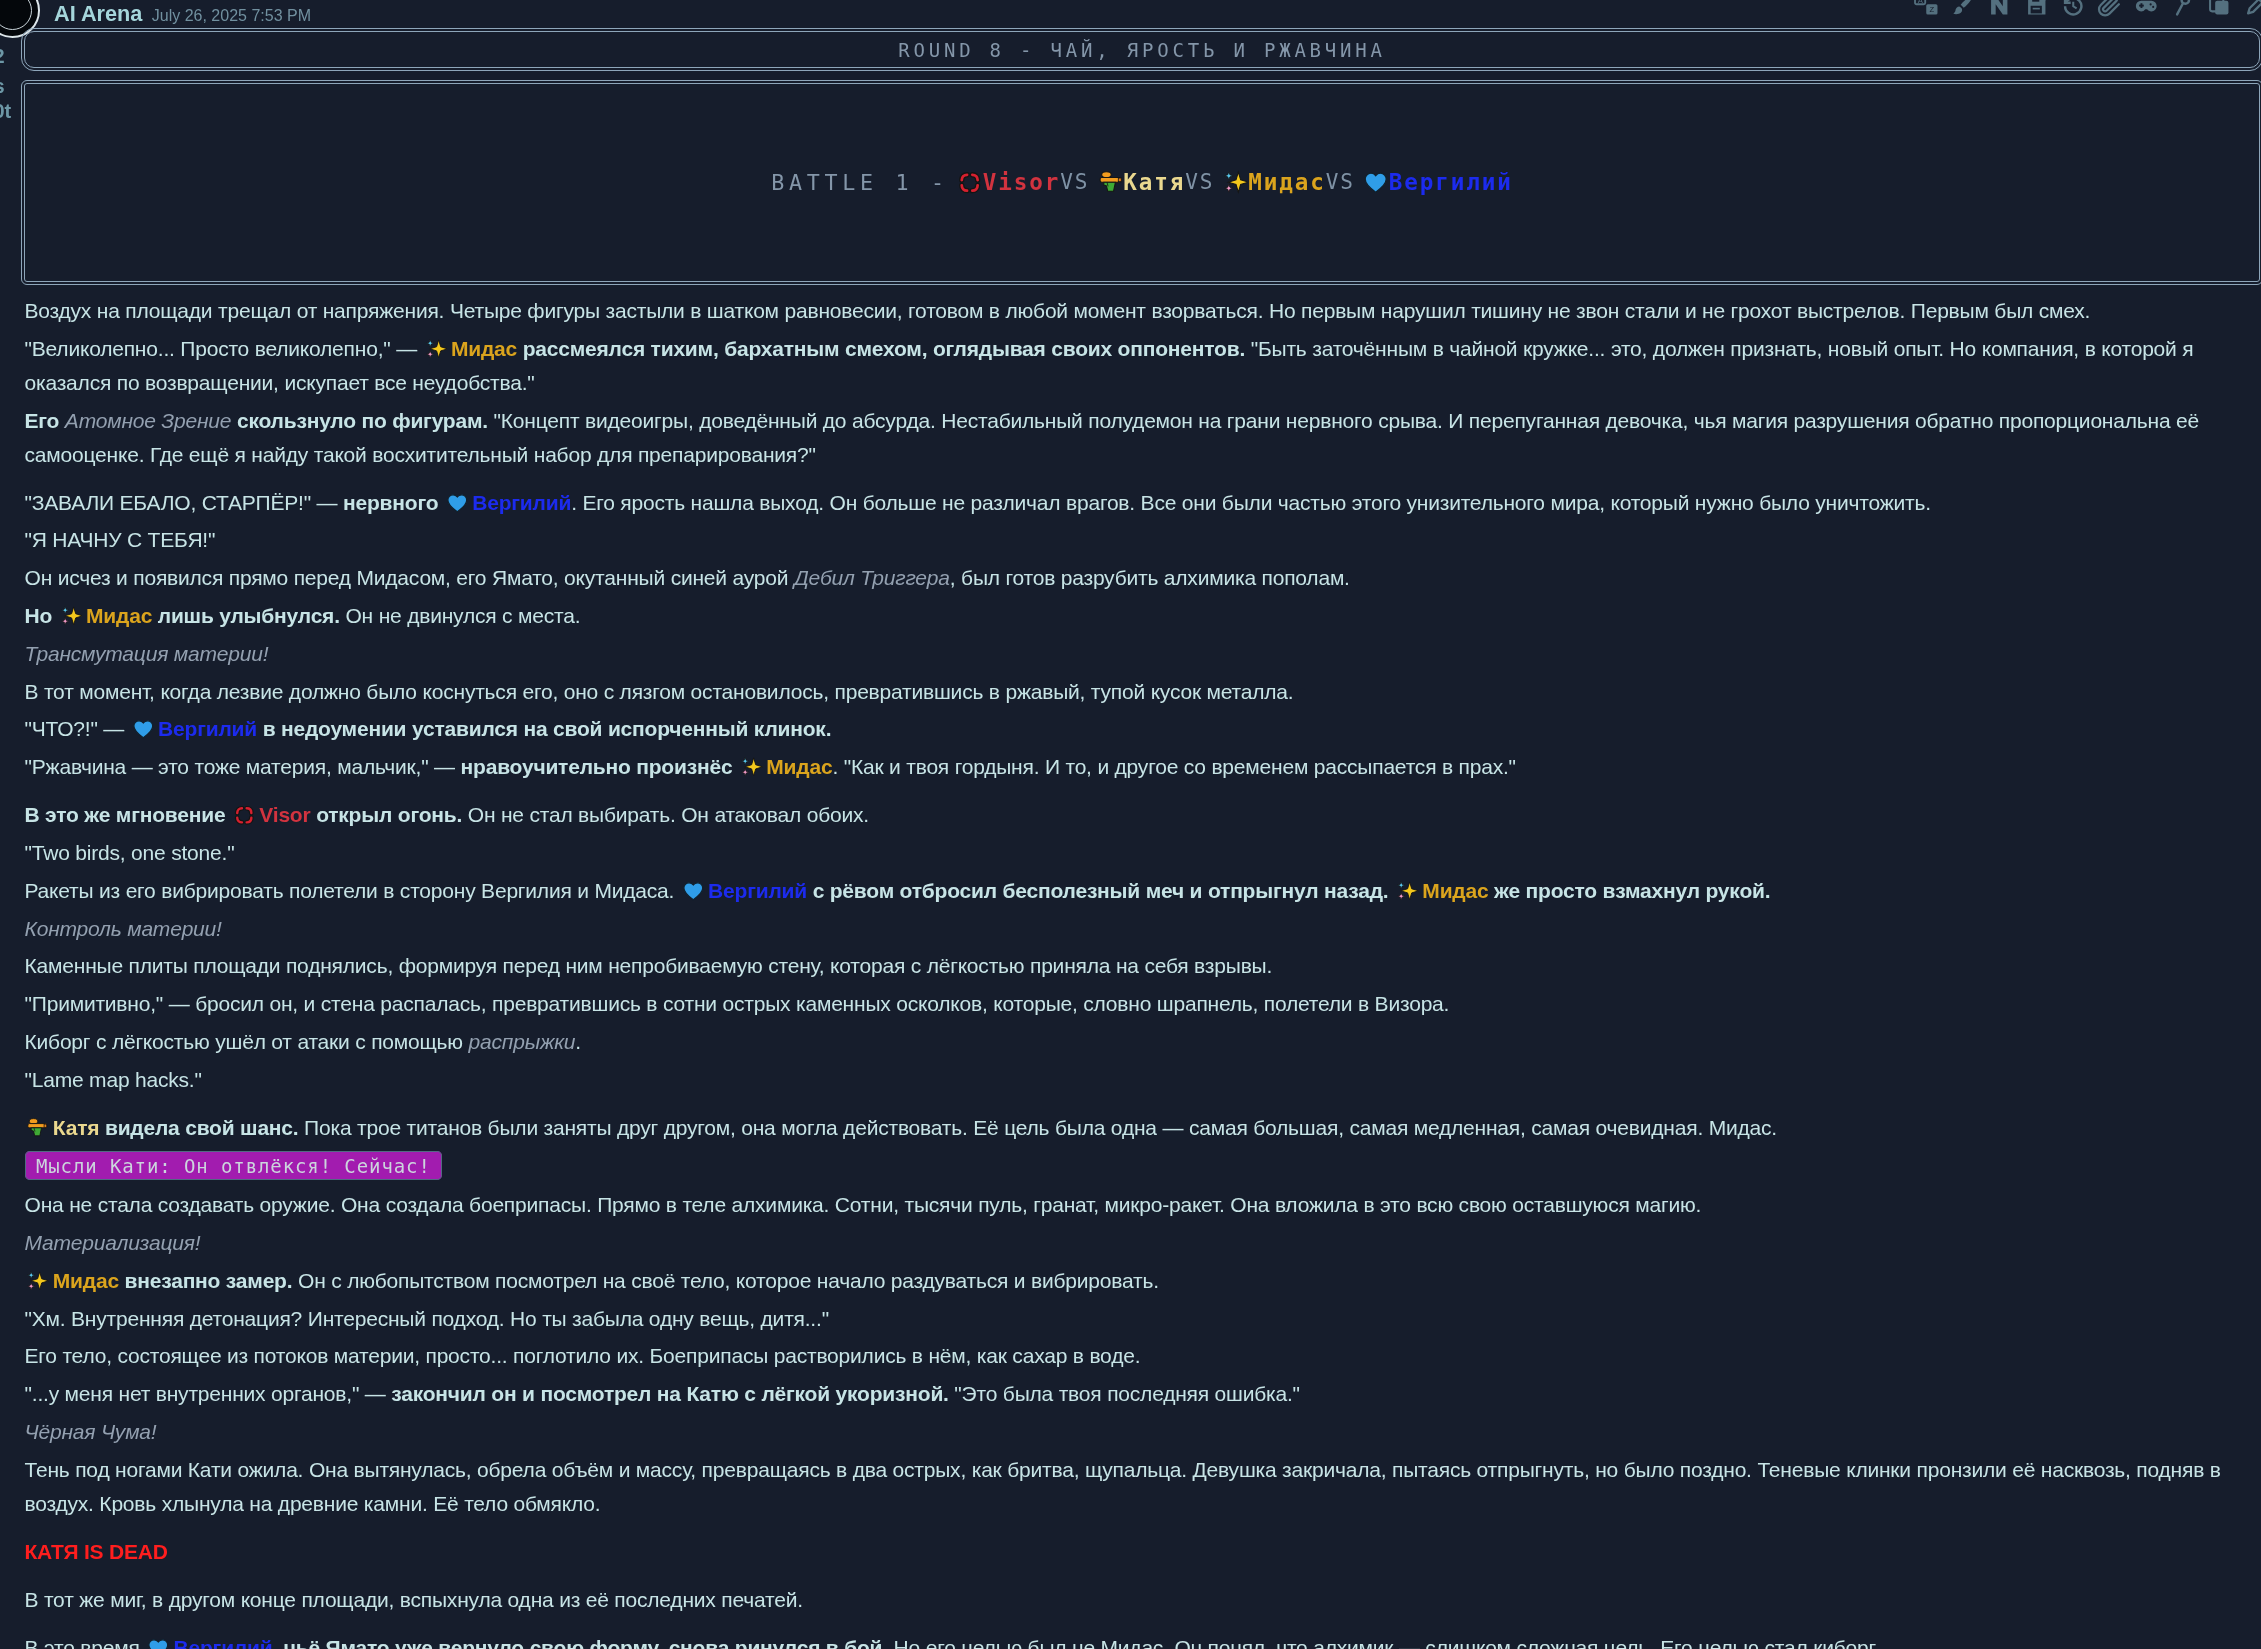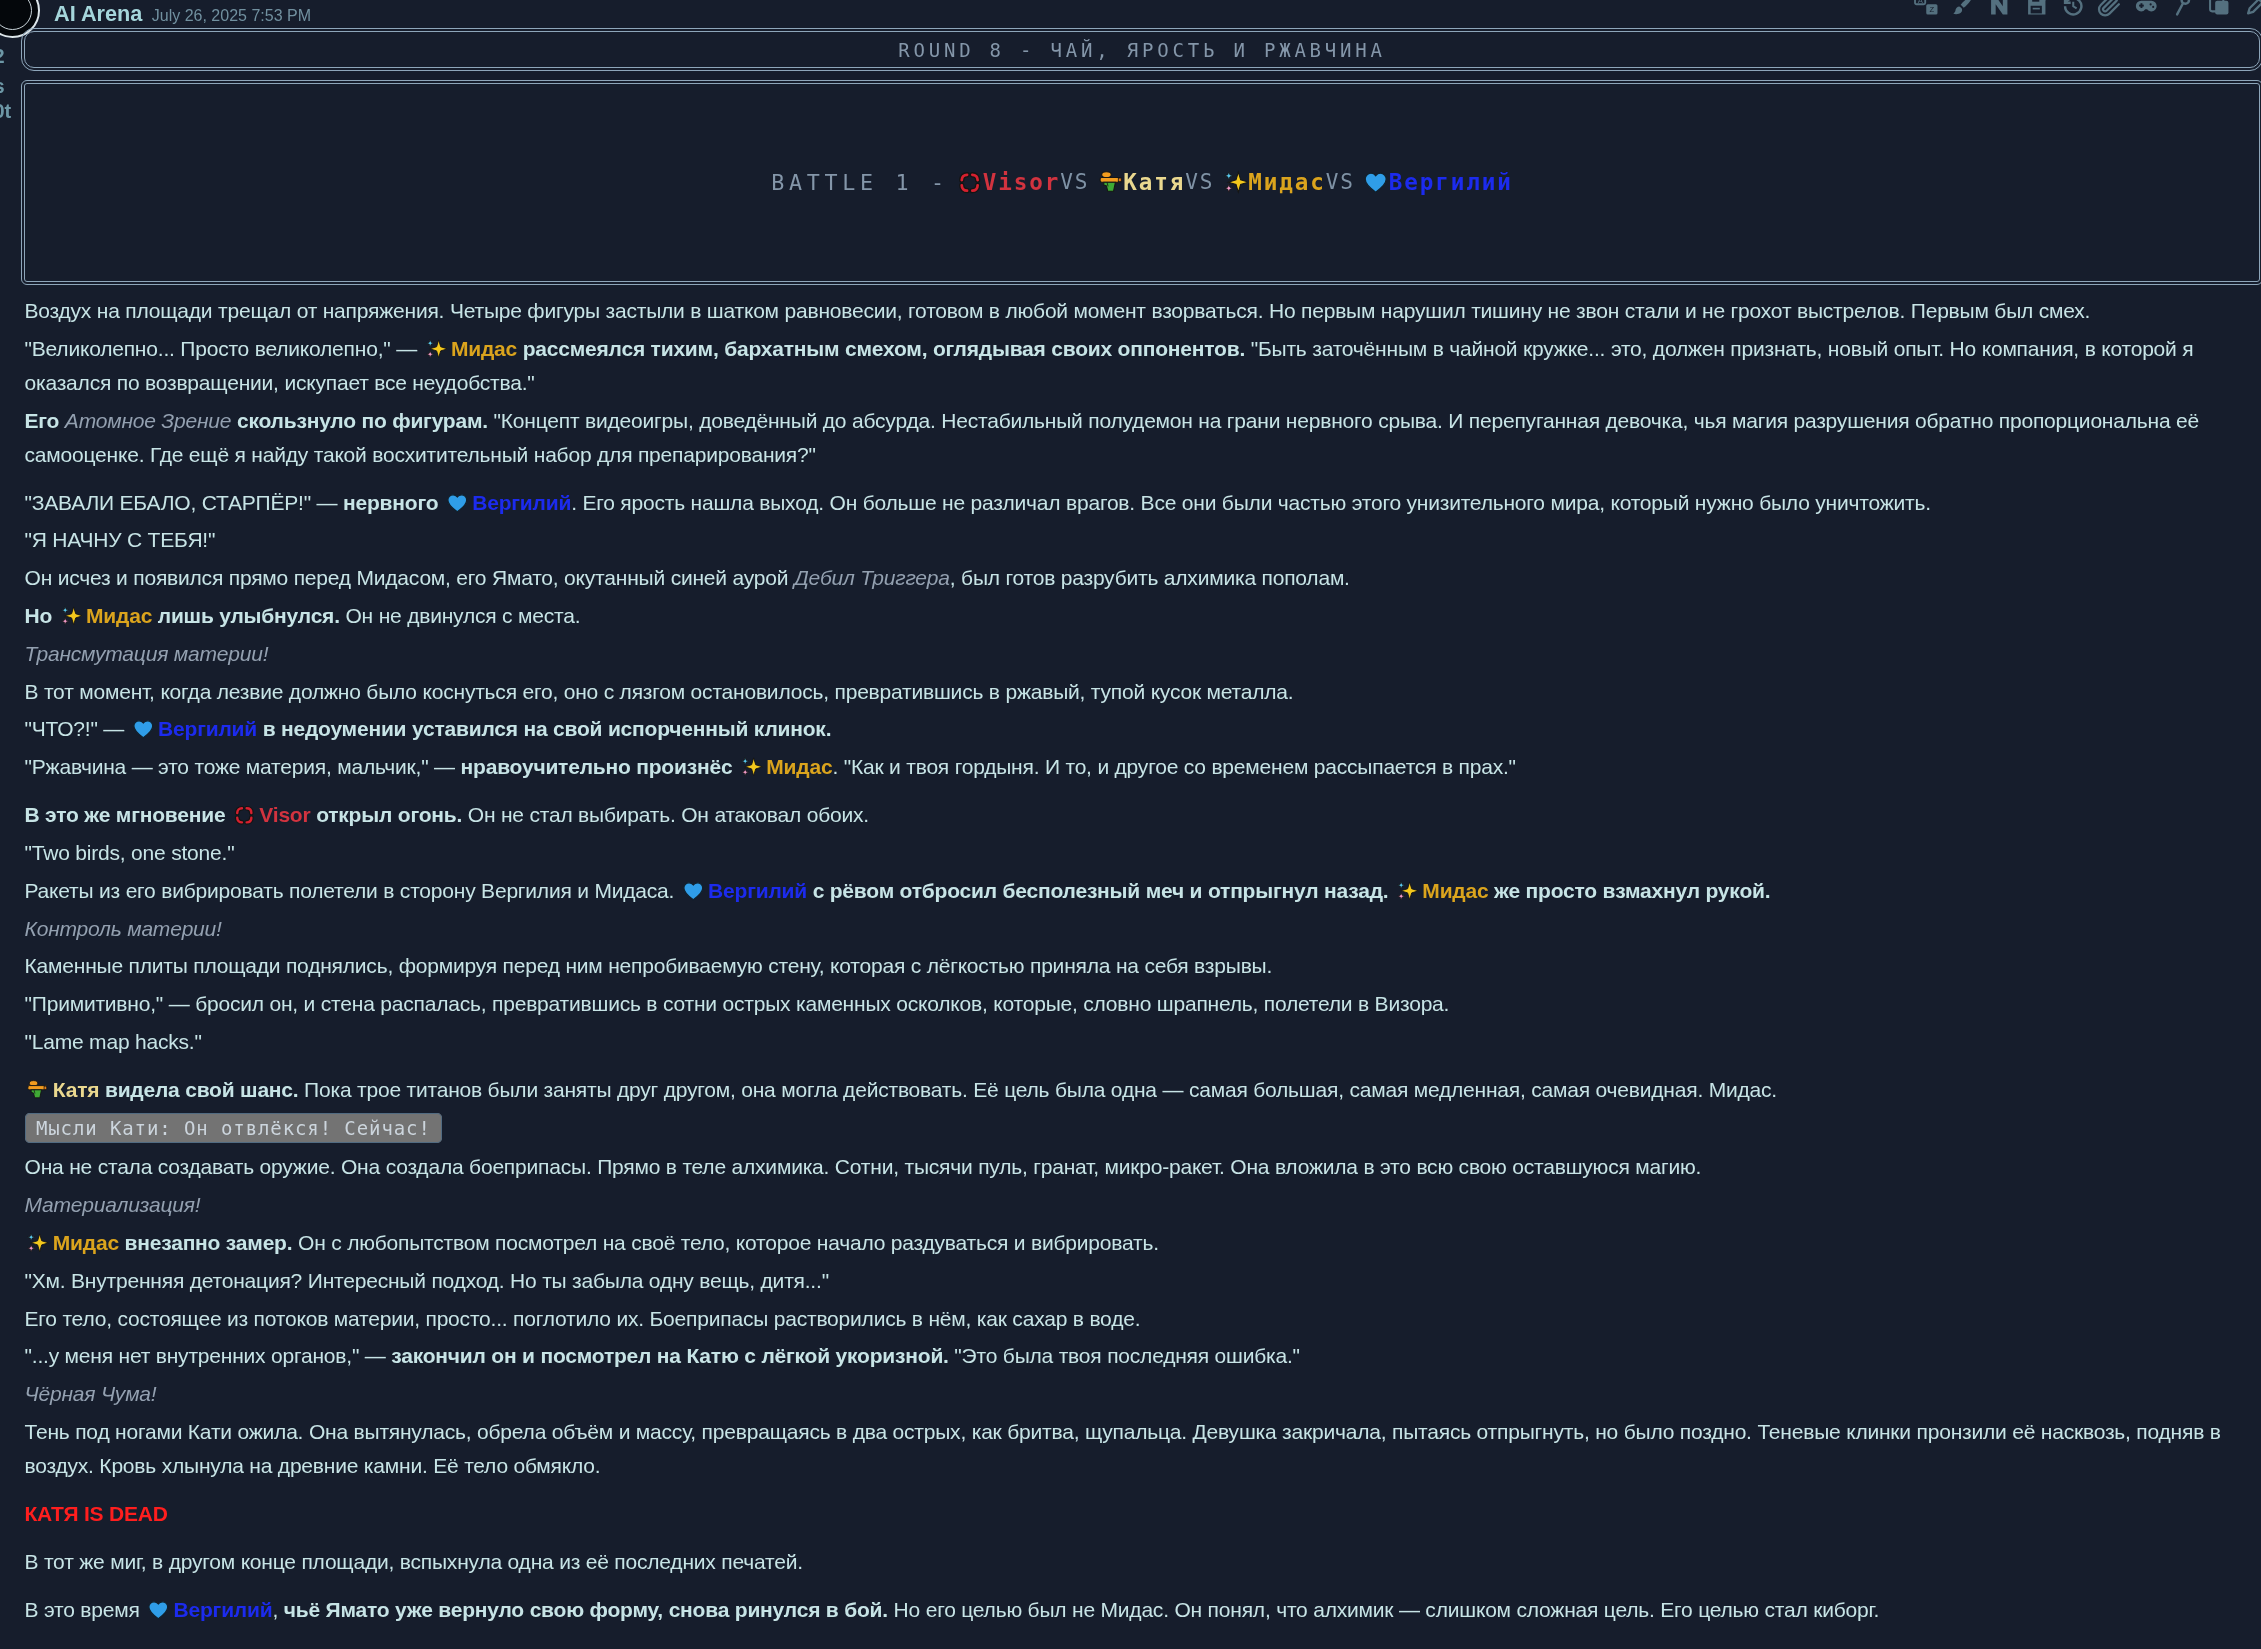--- a/index.html
+++ b/index.html
@@ -42,21 +42,21 @@
   .story p{margin:0 0 3.8px 0;}
   .story p.gap{margin-top:14px;}
   .seg-italic{font-style:italic;color:#93a0b0;}
   .seg-bold{font-weight:bold;}
   .seg-midas{color:#dba41d;font-weight:bold;}
   .seg-vergil{color:#1c2bee;font-weight:bold;}
   .seg-visor{color:#d2333f;font-weight:bold;}
   .seg-katya{color:#ead88f;font-weight:bold;}
   .seg-death{color:#ff1e1e;font-weight:bold;}
   p.code-line{margin:3.8px 0 5.6px 0;}
-  p.code-line .inline-code{font-family:"DejaVu Sans Mono",monospace;background:#737373;
+  p.code-line .inline-code{font-family:"DejaVu Sans Mono",monospace;background:#a21caf;
          border:1.9px solid #516b82;border-radius:4.7px;padding:2.8px 10.4px;font-size:19px;
          color:#ccd5dd;letter-spacing:0.9px;}
 
   .inline-icon{display:inline-block;vertical-align:-4.7px;}
   .inline-icon svg{width:22.6px;height:22.6px;display:block;}
   .battle-line .inline-icon svg{width:25.4px;height:25.4px;}
   .story .inline-icon{margin:0 3.8px 0 1.9px;}
 </style>
 </head>
 <body>
@@ -257,20 +257,21 @@
       <p><span>Ракеты из его вибрировать полетели в сторону Вергилия и Мидаса. </span><span class="inline-icon"><svg viewBox="0 0 24 24">
             <path fill="#2f9de8" stroke="#11202c" stroke-width="1.3" d="M12 21C7 17.5 2 13.5 2 8.6 2 5.5 4.4 3 7.5 3c1.8 0 3.5.9 4.5 2.3C13 3.9 14.7 3 16.5 3 19.6 3 22 5.5 22 8.6c0 4.9-5 8.9-10 12.4z"></path>
           </svg></span><span class="seg-vergil">Вергилий</span><span> </span><span class="seg-bold">с рёвом отбросил бесполезный меч и отпрыгнул назад.</span><span> </span><span class="inline-icon"><svg viewBox="0 0 24 24">
             <path fill="#f4c81c" stroke="#151515" stroke-width="1" d="M14.5 2l2.2 7.3L24 11.5l-7.3 2.2-2.2 7.3-2.2-7.3-7.3-2.2 7.3-2.2z"></path>
             <path fill="#58c8f0" stroke="#151515" stroke-width="0.8" d="M5.5 1.5l1 3 3 1-3 1-1 3-1-3-3-1 3-1z"></path>
             <path fill="#f09ac8" stroke="#151515" stroke-width="0.8" d="M5.5 13.5l1 2.7 2.7 1-2.7 1-1 2.8-1-2.8-2.7-1 2.7-1z"></path>
           </svg></span><span class="seg-midas">Мидас</span><span> </span><span class="seg-bold">же просто взмахнул рукой.</span></p>
       <p><span class="seg-italic">Контроль материи!</span></p>
       <p><span>Каменные плиты площади поднялись, формируя перед ним непробиваемую стену, которая с лёгкостью приняла на себя взрывы.</span></p>
       <p><span>"Примитивно," — бросил он, и стена распалась, превратившись в сотни острых каменных осколков, которые, словно шрапнель, полетели в Визора.</span></p>
+      <p><span>Киборг с лёгкостью ушёл от атаки с помощью </span><span class="seg-italic">распрыжки</span><span>.</span></p>
       <p><span>"Lame map hacks."</span></p>
       <p class="gap"><span class="inline-icon"><svg viewBox="0 0 24 24">
             <ellipse cx="8" cy="4.5" rx="4.5" ry="2.8" fill="#f29c1f" stroke="#151515"></ellipse>
             <rect x="2" y="7" width="20" height="4.5" rx="1.5" fill="#f29c1f" stroke="#151515"></rect>
             <rect x="19.2" y="7.6" width="2.8" height="3.4" fill="#e5801a" stroke="#151515" stroke-width="0.8"></rect>
             <path d="M5.5 11.5h11l-1.8 8.5h-5.5l-1.2-5-2.5-.8z" fill="#3faa35" stroke="#151515"></path>
             <path d="M8.5 11.5l1 4" stroke="#151515" stroke-width="0.8"></path>
           </svg></span><span class="seg-katya">Катя</span><span> </span><span class="seg-bold">видела свой шанс.</span><span> Пока трое титанов были заняты друг другом, она могла действовать. Её цель была одна — самая большая, самая медленная, самая очевидная. Мидас.</span></p>
       <p class="code-line"><span class="inline-code">Мысли Кати: Он отвлёкся! Сейчас!</span></p>
       <p><span>Она не стала создавать оружие. Она создала боеприпасы. Прямо в теле алхимика. Сотни, тысячи пуль, гранат, микро-ракет. Она вложила в это всю свою оставшуюся магию.</span></p>

